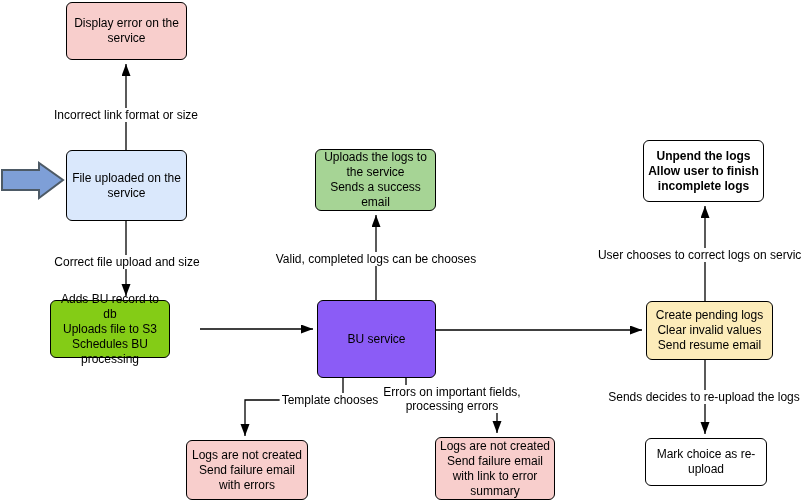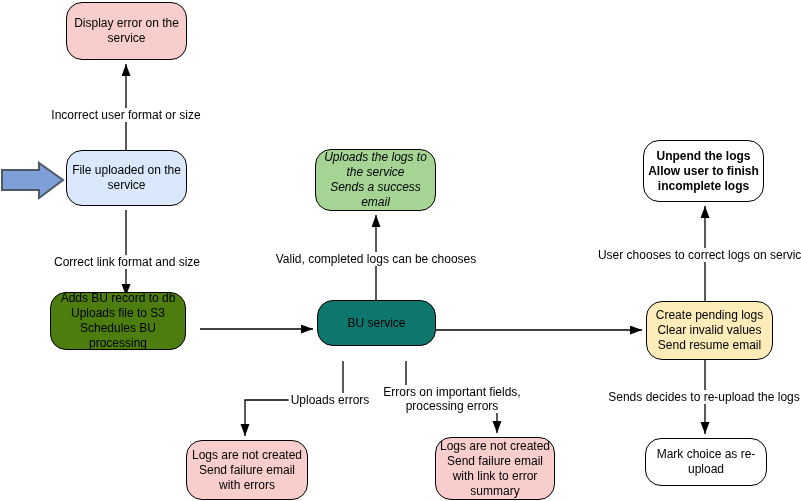--- a/index.html
+++ b/index.html
@@ -10,21 +10,21 @@
     font-family:"Liberation Sans", sans-serif;
     font-size:12px;
     color:#000;
     overflow:hidden;
   }
   #edge-layer{position:absolute;left:0;top:0;}
   .node{
     position:absolute;
     box-sizing:border-box;
     border:1px solid #000;
-    border-radius:16px;
+    border-radius:6px;
     display:flex;
     align-items:center;
     justify-content:center;
     text-align:center;
     white-space:pre-line;
     line-height:15px;
     background:#fff;
     padding:2px;
   }
   .elabel{
@@ -56,45 +56,45 @@
       <line x1="376" y1="300" x2="376" y2="215" marker-end="url(#arrow)"></line>
       <line x1="436" y1="330" x2="642" y2="330" marker-end="url(#arrow)"></line>
       <polyline points="343,361 343,400 245,400 245,436" marker-end="url(#arrow)"></polyline>
       <polyline points="406,361 406,399 497,399 497,433" marker-end="url(#arrow)"></polyline>
       <line x1="705" y1="301" x2="705" y2="206" marker-end="url(#arrow)"></line>
       <line x1="705" y1="360" x2="705" y2="434" marker-end="url(#arrow)"></line>
     </g>
     <polygon points="2,170 39,170 39,163 63,180 39,198 39,190 2,190" fill="#7e9fd7" stroke="#4d5a66" stroke-width="2"></polygon>
   </svg>
 
-  <div class="elabel" style="left:126px;top:115px">Incorrect user format or size</div>
-  <div class="elabel" style="left:127px;top:262px">Correct link format and size</div>
+  <div class="elabel" style="left:126px;top:115px">Incorrect link format or size</div>
+  <div class="elabel" style="left:127px;top:262px">Correct file upload and size</div>
   <div class="elabel" style="left:376px;top:259px">Valid, completed logs can be chooses</div>
-  <div class="elabel" style="left:330px;top:400px">Uploads errors</div>
+  <div class="elabel" style="left:330px;top:400px">Template chooses</div>
   <div class="elabel" style="left:452px;top:399px">Errors on important fields,
 processing errors</div>
   <div class="elabel" style="left:703px;top:255px">User chooses to correct logs on service</div>
   <div class="elabel" style="left:704px;top:397px">Sends decides to re-upload the logs</div>
 
   <div class="node" style="left: 66px; top: 2px; width: 121px; height: 58px; background-color: rgb(248, 206, 204);">Display error on the
 service</div>
 
-  <div class="node" style="left: 66px; top: 150px; width: 121px; height: 56px; background-color: rgb(218, 232, 252);">File uploaded on the
+  <div class="node" style="left: 66px; top: 150px; width: 121px; height: 71px; background-color: rgb(218, 232, 252);">File uploaded on the
 service</div>
 
-  <div class="node" style="left: 50px; top: 292px; width: 136px; height: 58px; background-color: #4d7c0f;">Adds BU record to db
+  <div class="node" style="left: 50px; top: 300px; width: 120px; height: 58px; background-color: #84cc16;">Adds BU record to db
 Uploads file to S3
 Schedules BU processing</div>
 
-  <div class="node" style="left: 315px; top: 149px; width: 121px; height: 62px; background-color: rgb(166, 212, 149); font-style: italic;">Uploads the logs to
+  <div class="node" style="left: 315px; top: 149px; width: 121px; height: 62px; background-color: rgb(166, 212, 149);">Uploads the logs to
 the service
 Sends a success
 email</div>
 
-  <div class="node" style="left: 317px; top: 300px; width: 119px; height: 46px; background-color: #0f766e;">BU service</div>
+  <div class="node" style="left: 317px; top: 300px; width: 119px; height: 78px; background-color: #8b5cf6;">BU service</div>
 
   <div class="node" style="left: 186px; top: 440px; width: 122px; height: 60px; background-color: rgb(248, 206, 204);">Logs are not created
 Send failure email
 with errors</div>
 
   <div class="node" style="left: 435px; top: 437px; width: 120px; height: 63px; background-color: rgb(248, 206, 204);">Logs are not created
 Send failure email
 with link to error
 summary</div>
 

